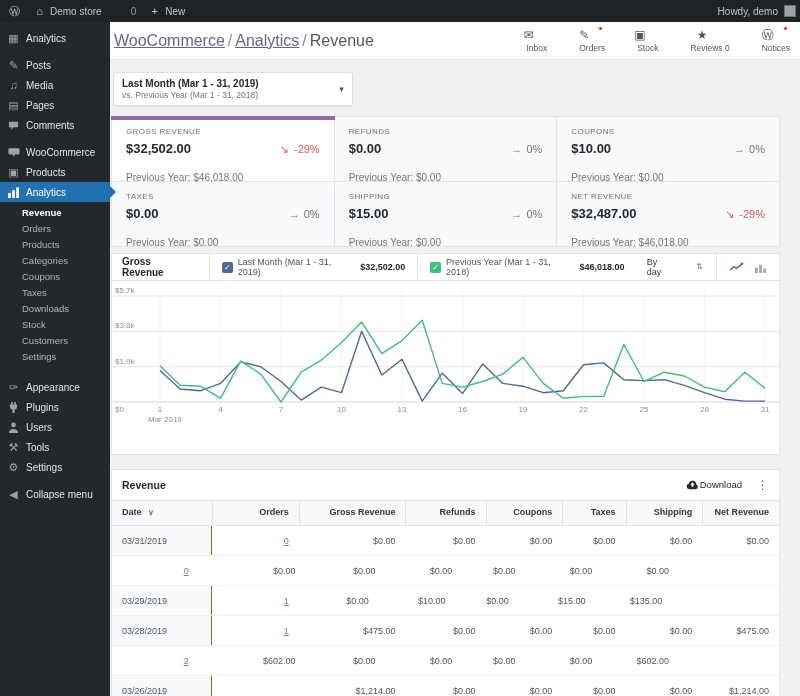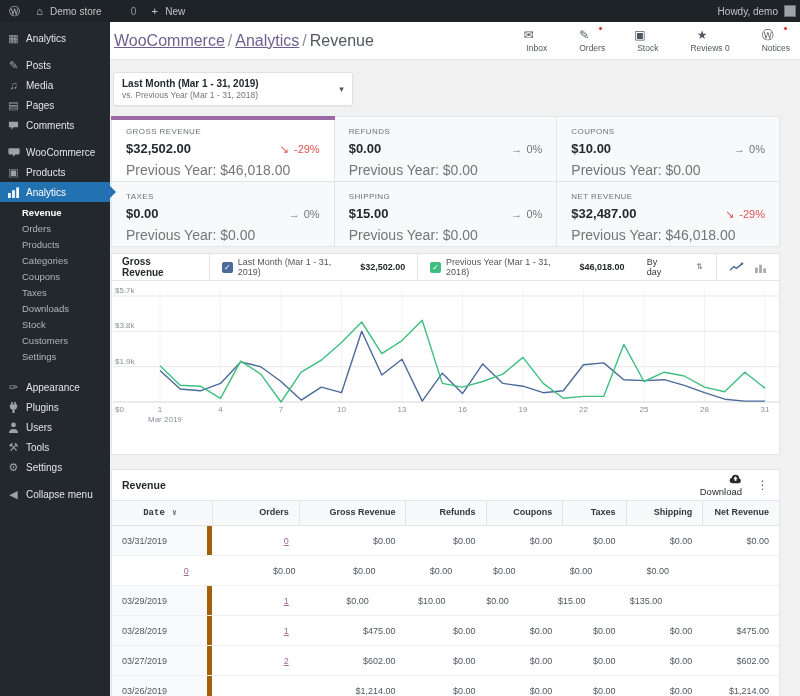--- a/index.html
+++ b/index.html
@@ -65,21 +65,21 @@
     display:grid; grid-template-columns:1fr 1fr 1fr; gap:1px; }
   .tile { background:#f8f9fa; padding:10px 14px 11px; position:relative; height:64px; cursor:pointer; }
   .tile.selected { background:#fff; }
   .tile.selected .tile-bar { position:absolute; top:-1px; left:-1px; right:-1px; height:4px;
     background:var(--accent-purple); }
   .tile-label { font-size:8px; letter-spacing:.4px; color:#6d7175; text-transform:uppercase; }
   .tile-valrow { display:flex; justify-content:space-between; align-items:baseline; margin-top:5px; }
   .tile-value { font-size:13px; font-weight:bold; color:#24292d; }
   .tile-delta { font-size:11px; color:#757575; }
   .tile-delta.down { color:var(--neg-red); }
-  .tile-prev { font-size:14px; color:#757575; margin-top:6px; }
+  .tile-prev { font-size:10px; color:#757575; margin-top:16px; }
 
   
   .chartcard { margin:6px 20px 0 1px; background:#fff; border:1px solid #e2e4e7; }
   .chart-head { height:27px; display:flex; align-items:center; border-bottom:1px solid #e2e4e7; }
   .ch-title { font-weight:bold; font-size:10px; padding:0 14px 0 10px; }
   .legend { display:flex; align-items:center; height:100%; }
   .legend-item { display:flex; align-items:center; gap:5px; padding:0 12px; height:100%;
     border-left:1px solid #e2e4e7; cursor:pointer; }
   .cb { width:11px; height:11px; border-radius:2px; color:#fff; font-size:8px; display:flex;
     align-items:center; justify-content:center; }
@@ -93,32 +93,32 @@
     height:100%; padding:0 12px; }
   .ct-btn { cursor:pointer; color:#a7aaad; display:flex; }
   .ct-btn.active { color:var(--series-blue); }
   .chart-body { padding:3px 1px 4px; }
 
   
   .tablecard { margin:14px 20px 0 1px; background:#fff; border:1px solid #e2e4e7; }
   .tbl-head { height:30px; display:flex; align-items:center; padding:0 10px; }
   .tbl-title { font-weight:bold; font-size:10.5px; }
   .tbl-actions { margin-left:auto; display:flex; align-items:center; gap:14px; }
-  .download { display:flex; align-items:flex-end; gap:1px; font-size:9.5px; cursor:pointer; color:#24292d;flex-direction:column; }
+  .download { display:flex; align-items:flex-start; gap:1px; font-size:9.5px; cursor:pointer; color:#24292d; }
   .kebab { font-size:12px; color:#50575e; cursor:pointer; padding:0 2px; }
   .thead { display:flex; background:#f8f9fa; border-top:1px solid #e2e4e7;
     border-bottom:1px solid #e2e4e7; }
   .th { font-size:9px; font-weight:bold; color:#32373c; padding:6px 10px; text-align:right;
     border-left:1px solid #e2e4e7; cursor:pointer; white-space:nowrap; }
-  .th:first-child { border-left:none; text-align:center;font-family:Liberation Mono, monospace; }
+  .th:first-child { border-left:none; text-align:left; }
   .sort-ic { font-size:8px; color:#757575; margin-left:3px; }
   .trow { display:flex; border-bottom:1px solid #f0f0f1; }
   .td { font-size:9px; color:#50575e; padding:0 10px; height:29px; display:flex;
     align-items:center; justify-content:flex-end; white-space:nowrap; }
-  .td.date { justify-content:flex-start; background:#f9fafb; border-right:5px solid #a16207; }
+  .td.date { justify-content:flex-start; background:#f9fafb; border-right:1px solid #a16207; }
   .td a { color:var(--orders-pink); text-decoration:underline; cursor:pointer; }
   .c-date { width:15%; } .c-orders { width:13%; } .c-gross { width:16%; } .c-refunds { width:12%; }
   .c-coupons { width:11.5%; } .c-taxes { width:9.5%; } .c-shipping { width:11.5%; } .c-net { width:11.5%; }
 </style>
 </head>
 <body>
 
 <div class="adminbar">
   <div class="ab-left">
     <span class="ab-group">
@@ -477,21 +477,20 @@
             <a>1</a>
           </div>
           <div class="td c-gross">$475.00</div>
           <div class="td c-refunds">$0.00</div>
           <div class="td c-coupons">$0.00</div>
           <div class="td c-taxes">$0.00</div>
           <div class="td c-shipping">$0.00</div>
           <div class="td c-net">$475.00</div>
         </div>
         <div class="trow">
-          <div class="td c-date date">03/27/2019</div>
           <div class="td c-orders">
             <a>2</a>
           </div>
           <div class="td c-gross">$602.00</div>
           <div class="td c-refunds">$0.00</div>
           <div class="td c-coupons">$0.00</div>
           <div class="td c-taxes">$0.00</div>
           <div class="td c-shipping">$0.00</div>
           <div class="td c-net">$602.00</div>
         </div>

